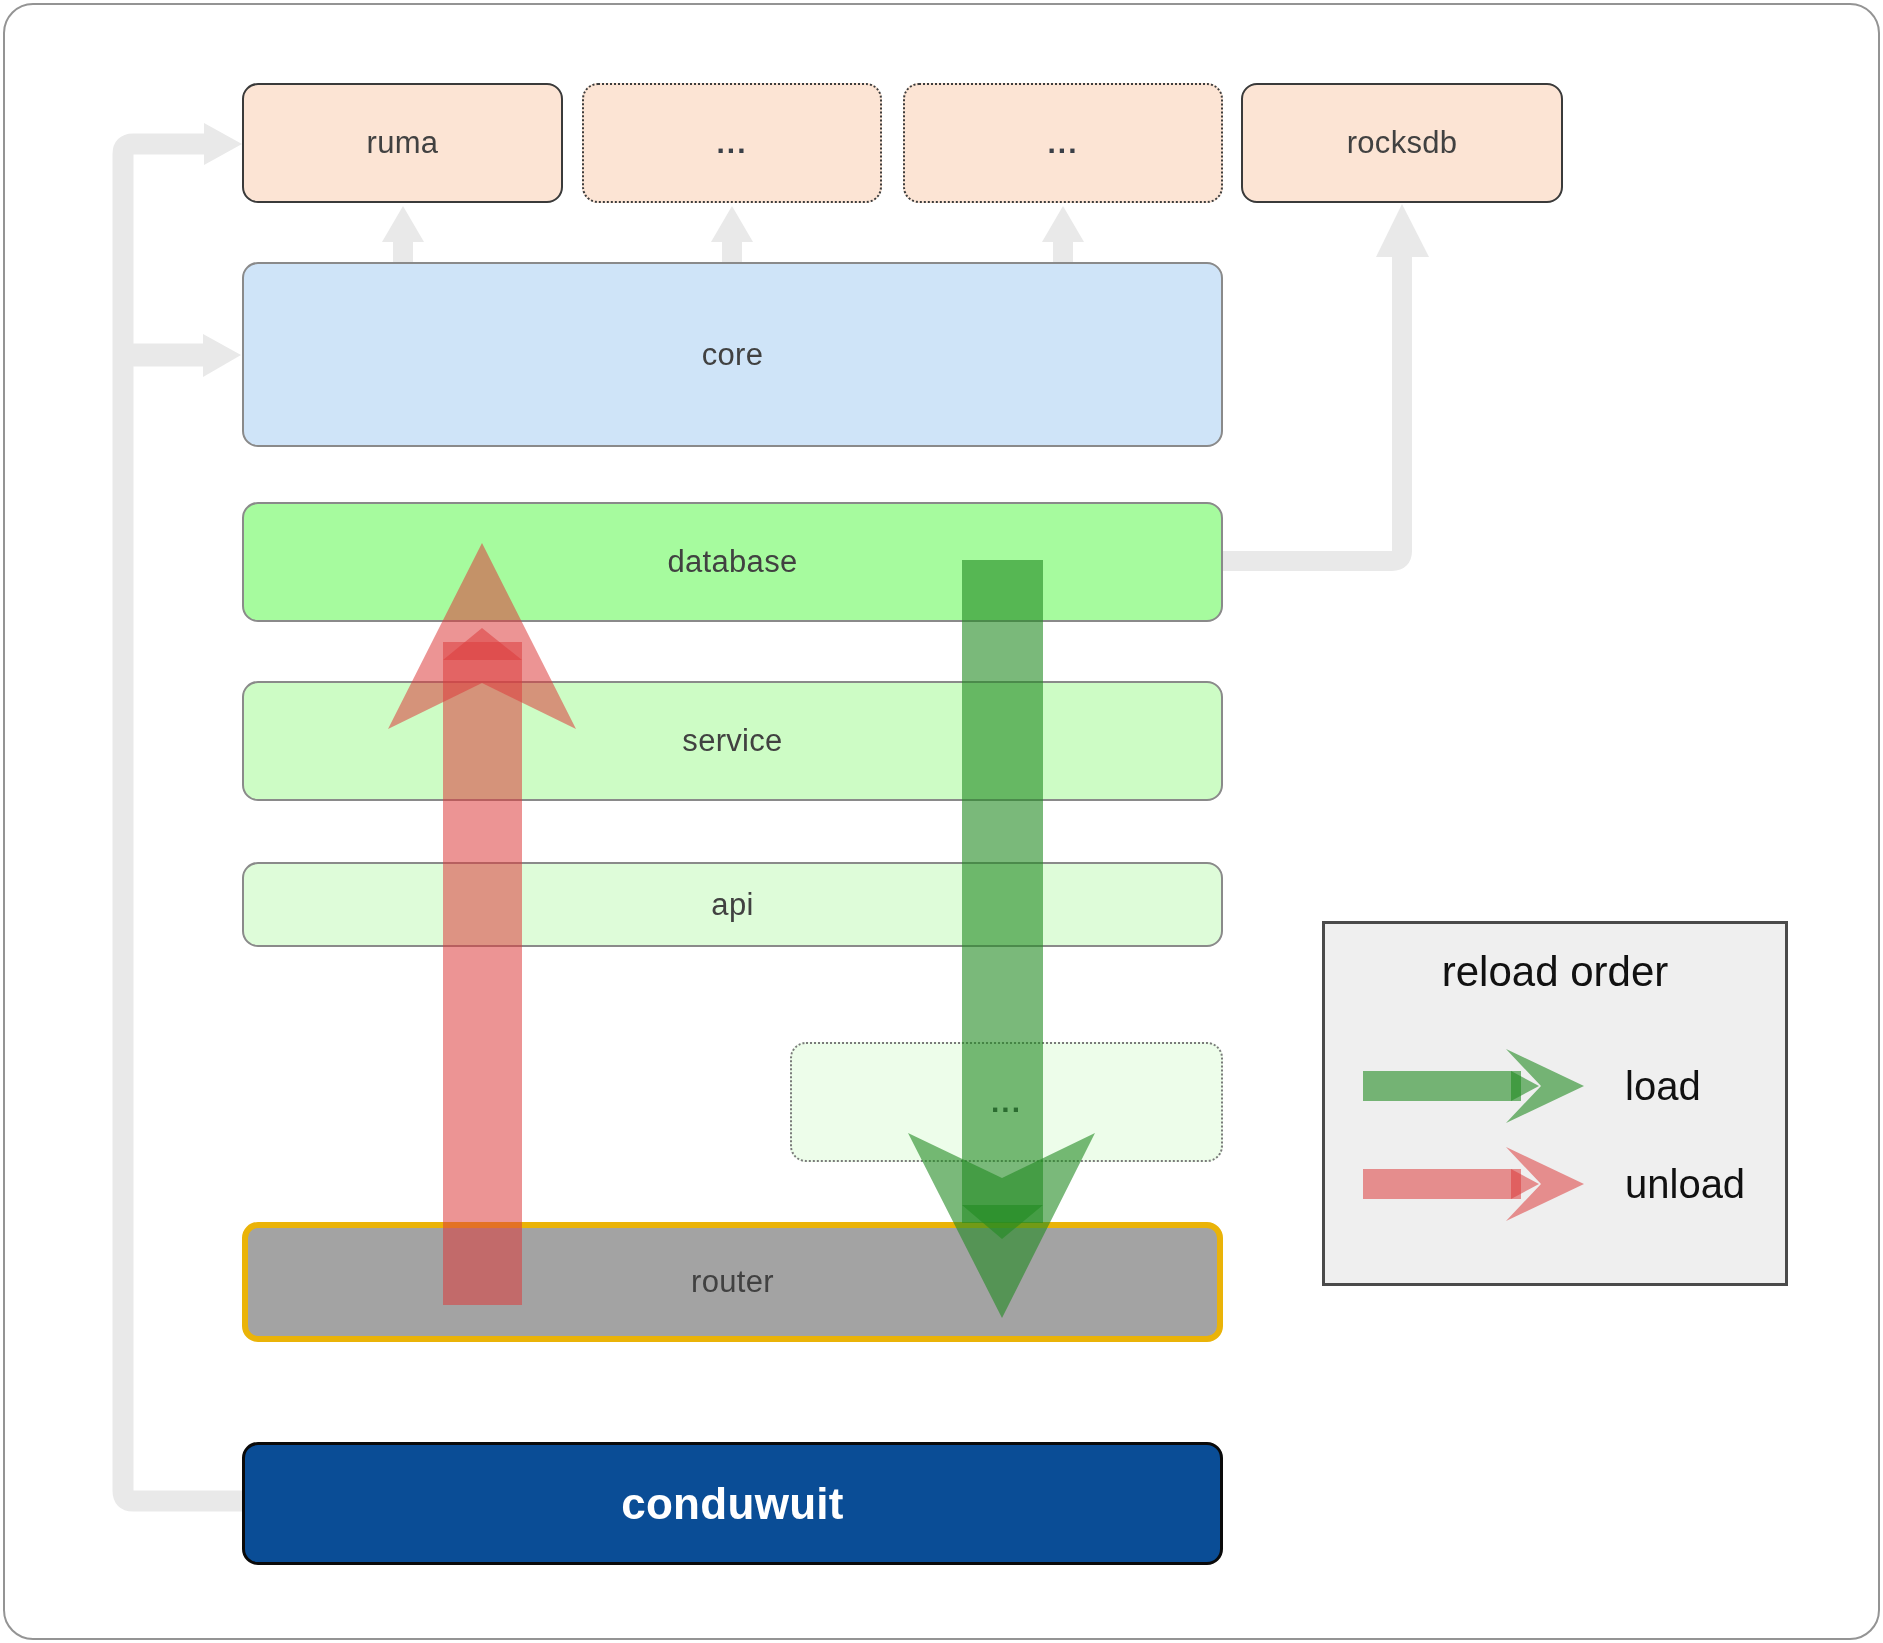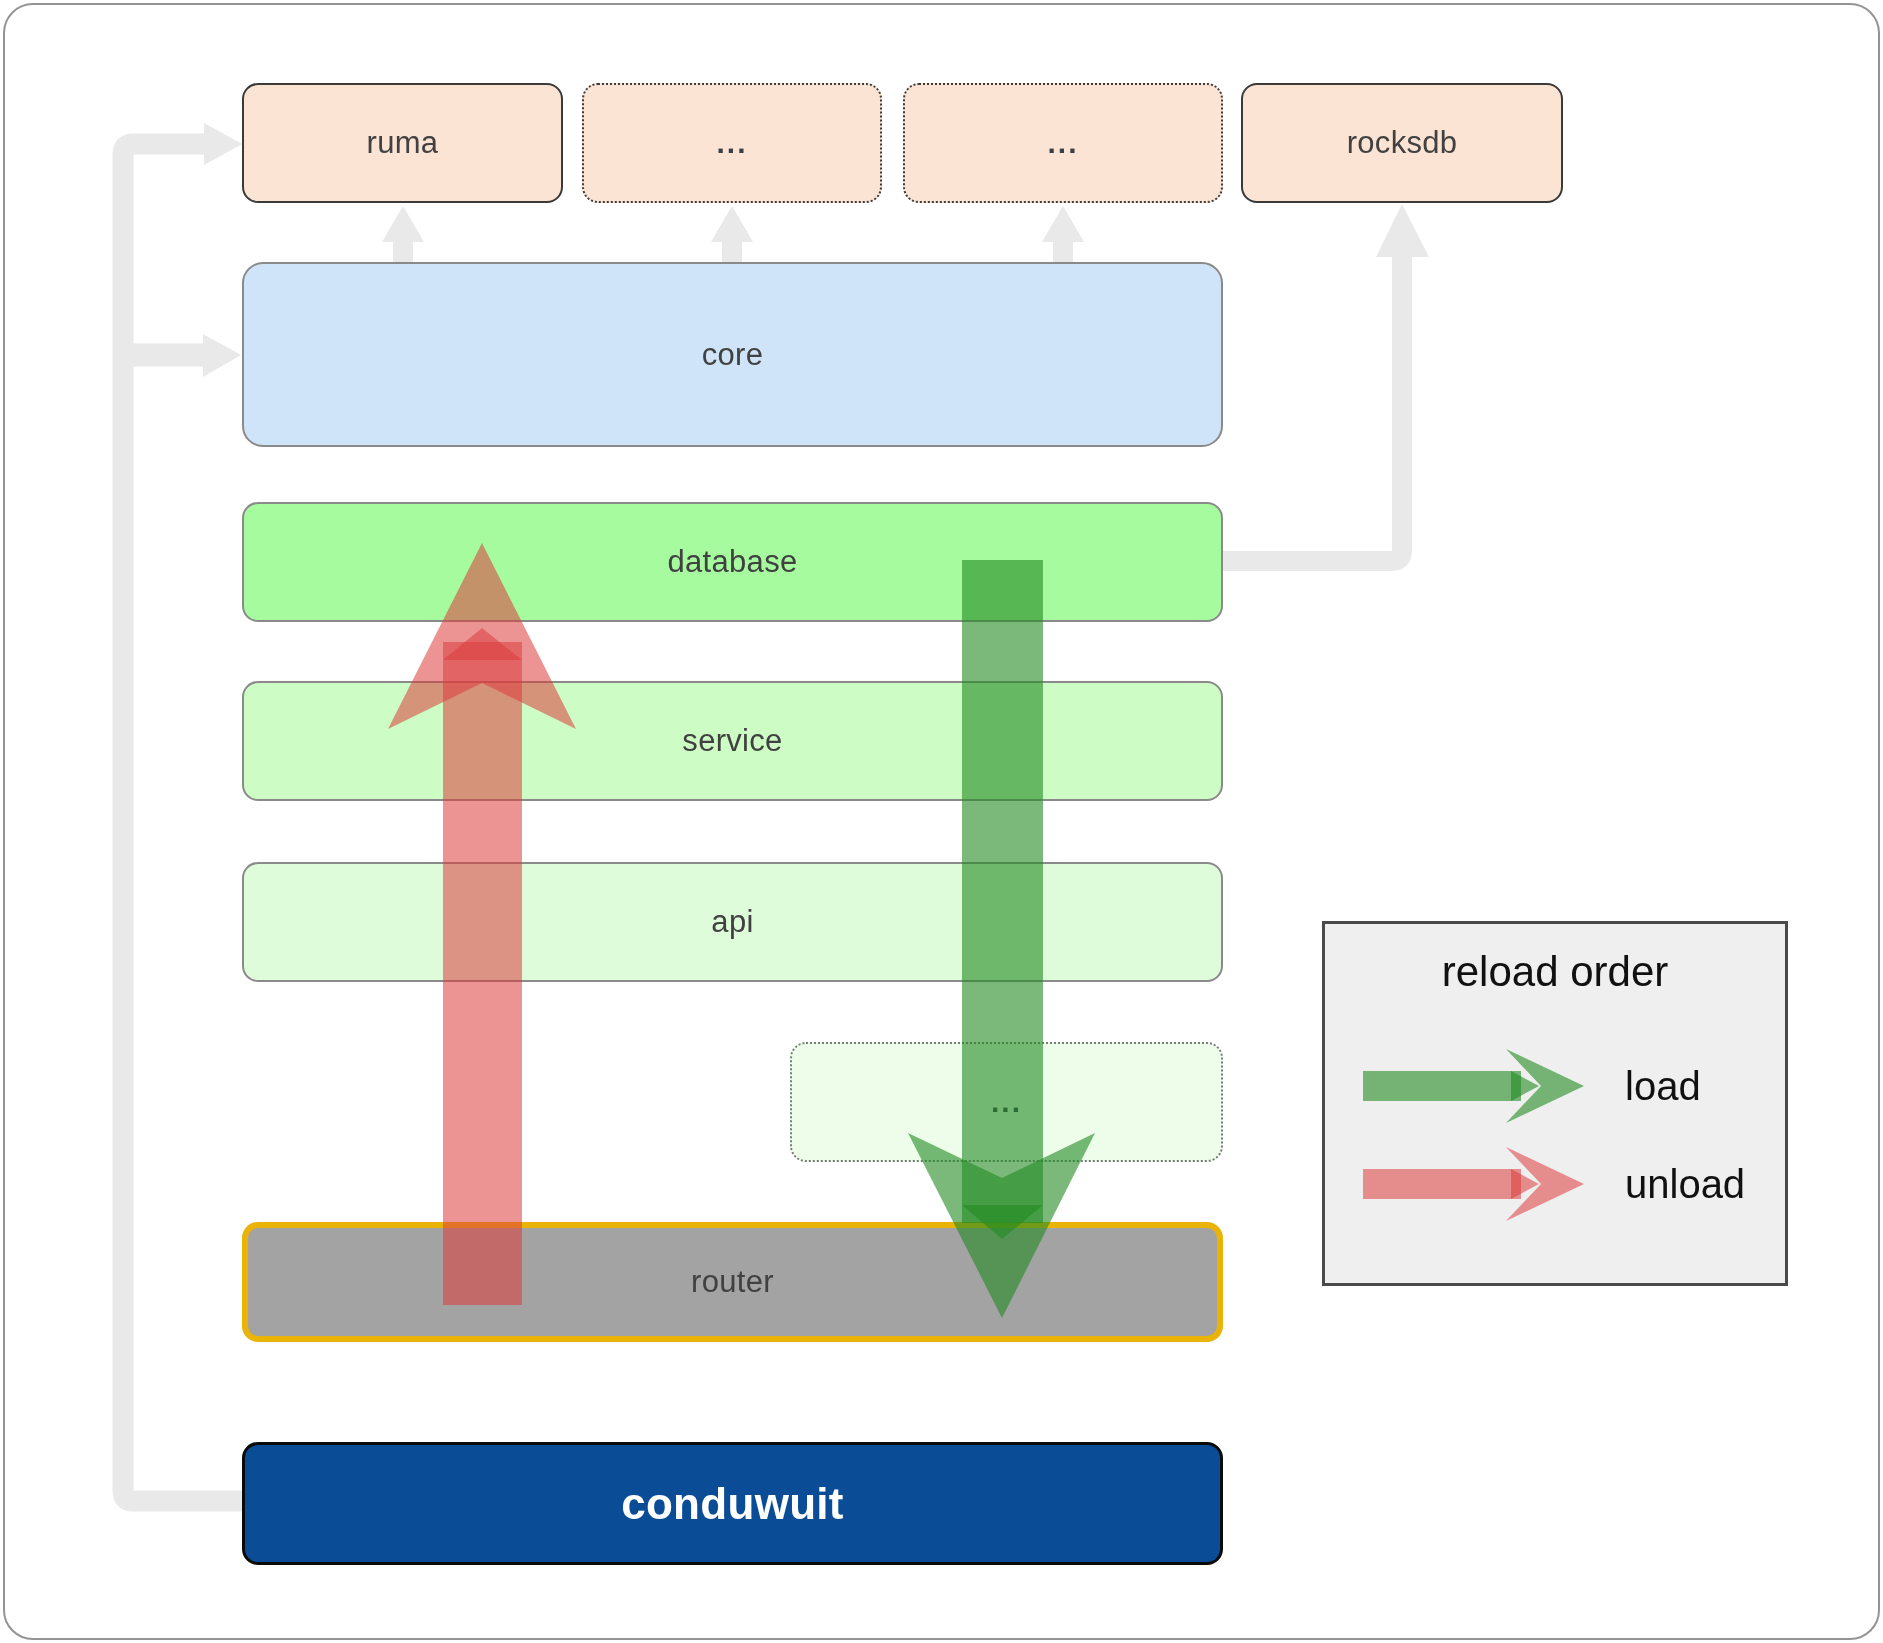--- a/index.html
+++ b/index.html
@@ -85,33 +85,33 @@
   <div class="box module dotted" style="left:582px;top:83px;width:300px;height:120px;">
     <span class="dots">...</span>
   </div>
   <div class="box module dotted" style="left:903px;top:83px;width:320px;height:120px;">
     <span class="dots">...</span>
   </div>
   <div class="box module" style="left:1241px;top:83px;width:322px;height:120px;">
     <span>rocksdb</span>
   </div>
 
-  <div class="box core" style="left:242px;top:262px;width:981px;height:185px;border-radius:21px;">
+  <div class="box core" style="left:242px;top:262px;width:981px;height:185px;">
     <span>core</span>
   </div>
 
   <div class="box database" style="left:242px;top:502px;width:981px;height:120px;">
     <span>database</span>
   </div>
 
   <div class="box service" style="left:242px;top:681px;width:981px;height:120px;align-items:center;">
     <span>service</span>
   </div>
 
-  <div class="box api" style="left:242px;top:862px;width:981px;height:120px;">
+  <div class="box api" style="left:242px;top:862px;width:981px;height:85px;">
     <span>api</span>
   </div>
 
   <div class="box more-bottom" style="left:790px;top:1042px;width:433px;height:120px;">
     <span class="dots">...</span>
   </div>
 
   <div class="box router" style="left:242px;top:1222px;width:981px;height:120px;">
     <span>router</span>
   </div>

